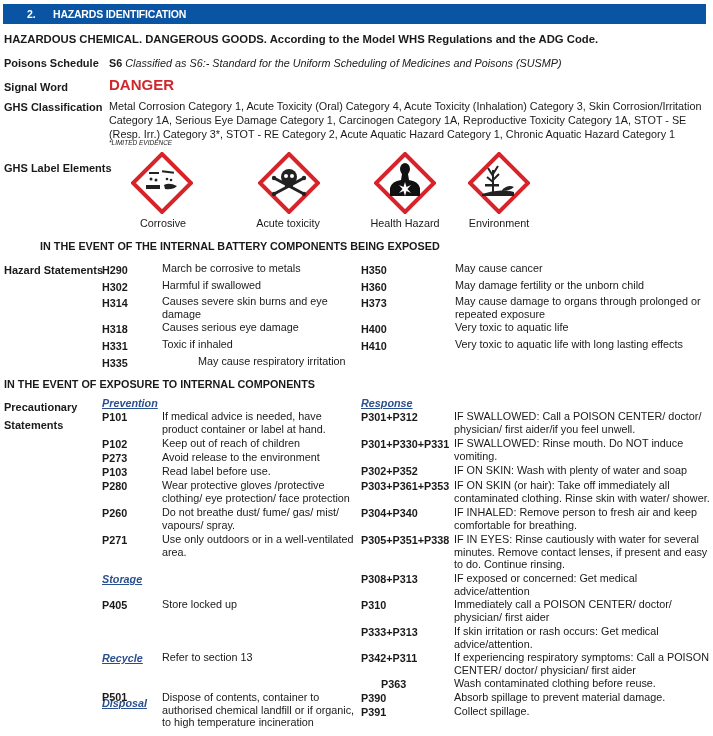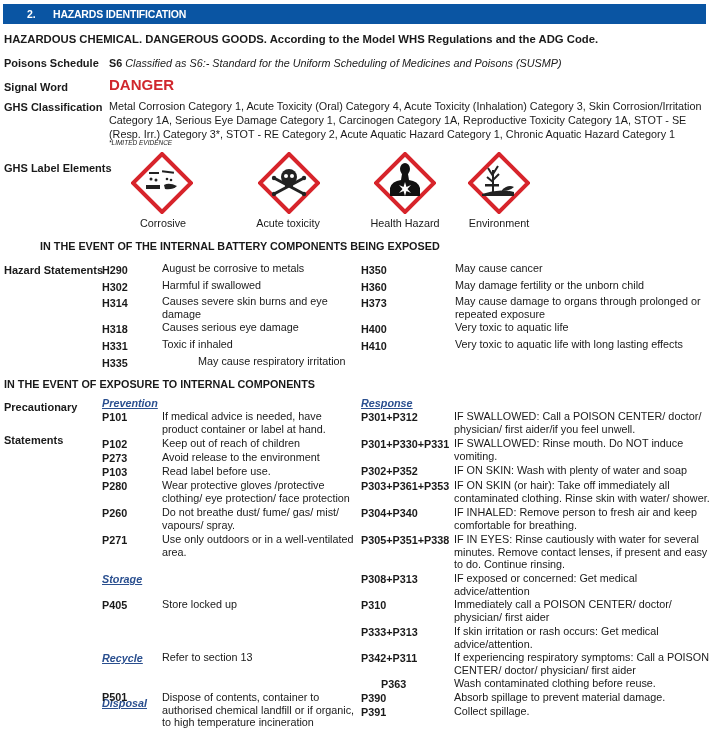--- a/index.html
+++ b/index.html
@@ -102,21 +102,21 @@
   <path d="M14 42 Q30 36 46 40 L46 44 L14 44 Z" fill="#222"></path>
   <path d="M34 38 Q40 32 46 35 Q42 39 34 39 Z" fill="#222"></path>
 </svg>
 <div class="picto-label" style="left:449px; top:217px;">Environment</div>
 
 <div class="abs section-h" style="left:4px; top:240px;padding-left:36px;">IN THE EVENT OF THE INTERNAL BATTERY COMPONENTS BEING EXPOSED</div>
 <div class="abs lbl" style="left:4px; top:264px;">Hazard Statements</div>
 
 <div>
   <div class="code" style="left:102px; top:264px;">H290</div>
-  <div class="txt" style="left:162px; top:262px; width:200px;">August be corrosive to metals</div>
+  <div class="txt" style="left:162px; top:262px; width:200px;">March be corrosive to metals</div>
   <div class="code" style="left:102px; top:281px;">H302</div>
   <div class="txt" style="left:162px; top:279px; width:200px;">Harmful if swallowed</div>
   <div class="code" style="left:102px; top:297px;">H314</div>
   <div class="txt" style="left:162px; top:295px; width:195px;">Causes severe skin burns and eye damage</div>
   <div class="code" style="left:102px; top:323px;">H318</div>
   <div class="txt" style="left:162px; top:321px; width:200px;">Causes serious eye damage</div>
   <div class="code" style="left:102px; top:340px;">H331</div>
   <div class="txt" style="left:162px; top:338px; width:200px;">Toxic if inhaled</div>
   <div class="code" style="left:102px; top:357px;">H335</div>
   <div class="txt" style="left:162px; top:355px; width:200px;padding-left:36px;">May cause respiratory irritation</div>
@@ -130,21 +130,21 @@
   <div class="code" style="left:361px; top:297px;">H373</div>
   <div class="txt" style="left:455px; top:295px; width:250px;">May cause damage to organs through prolonged or repeated exposure</div>
   <div class="code" style="left:361px; top:323px;">H400</div>
   <div class="txt" style="left:455px; top:321px; width:250px;">Very toxic to aquatic life</div>
   <div class="code" style="left:361px; top:340px;">H410</div>
   <div class="txt" style="left:455px; top:338px; width:250px;">Very toxic to aquatic life with long lasting effects</div>
 </div>
 
 <div class="abs section-h" style="left:4px; top:378px;">IN THE EVENT OF EXPOSURE TO INTERNAL COMPONENTS</div>
 <div class="abs lbl" style="left:4px; top:401px;">Precautionary</div>
-<div class="abs lbl" style="left:4px; top:434px;">Statements</div>
+<div class="abs lbl" style="left:4px; top:419px;">Statements</div>
 
 <div class="sub" style="left:102px; top:397px;">Prevention</div>
 <div>
   <div class="code" style="left:102px; top:411px;">P101</div>
   <div class="txt" style="left:162px; top:410px; width:198px;">If medical advice is needed, have product container or label at hand.</div>
   <div class="code" style="left:102px; top:438px;">P102</div>
   <div class="txt" style="left:162px; top:437px; width:198px;">Keep out of reach of children</div>
   <div class="code" style="left:102px; top:452px;">P273</div>
   <div class="txt" style="left:162px; top:451px; width:198px;">Avoid release to the environment</div>
   <div class="code" style="left:102px; top:466px;">P103</div>

